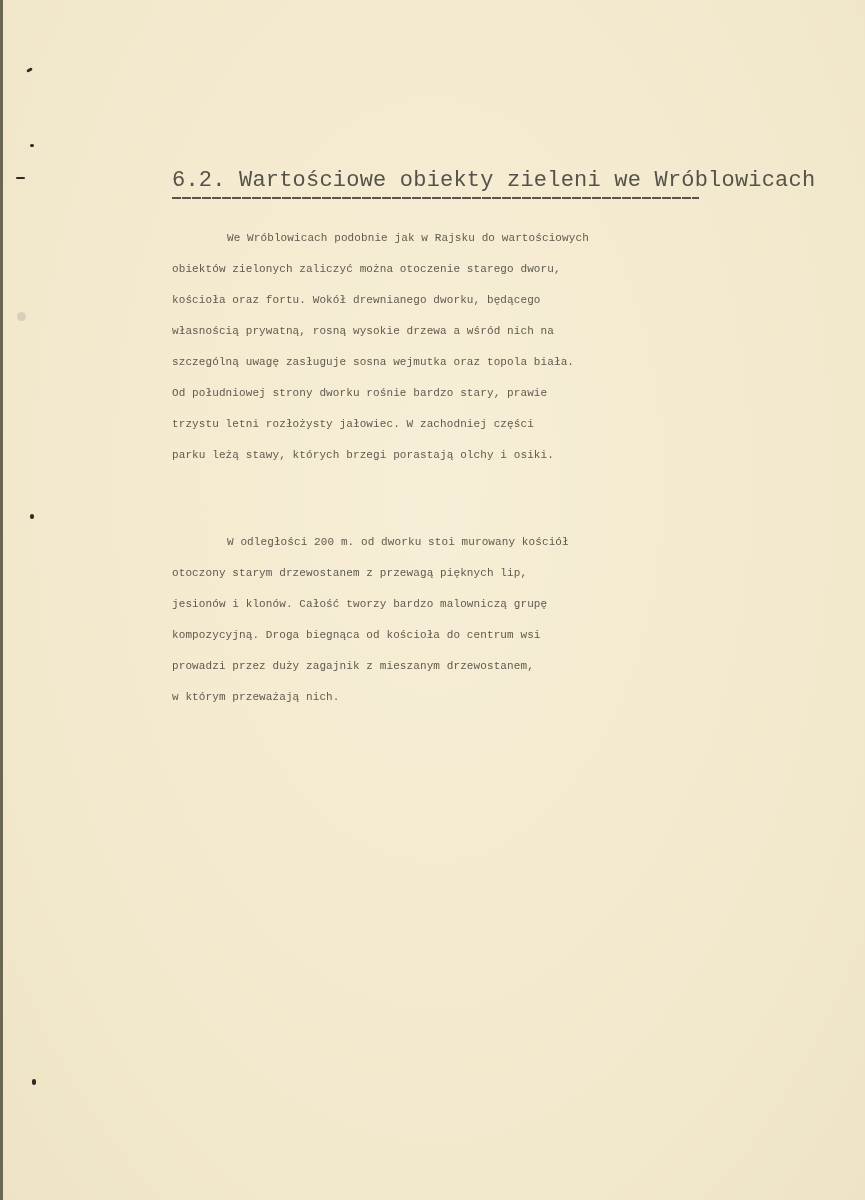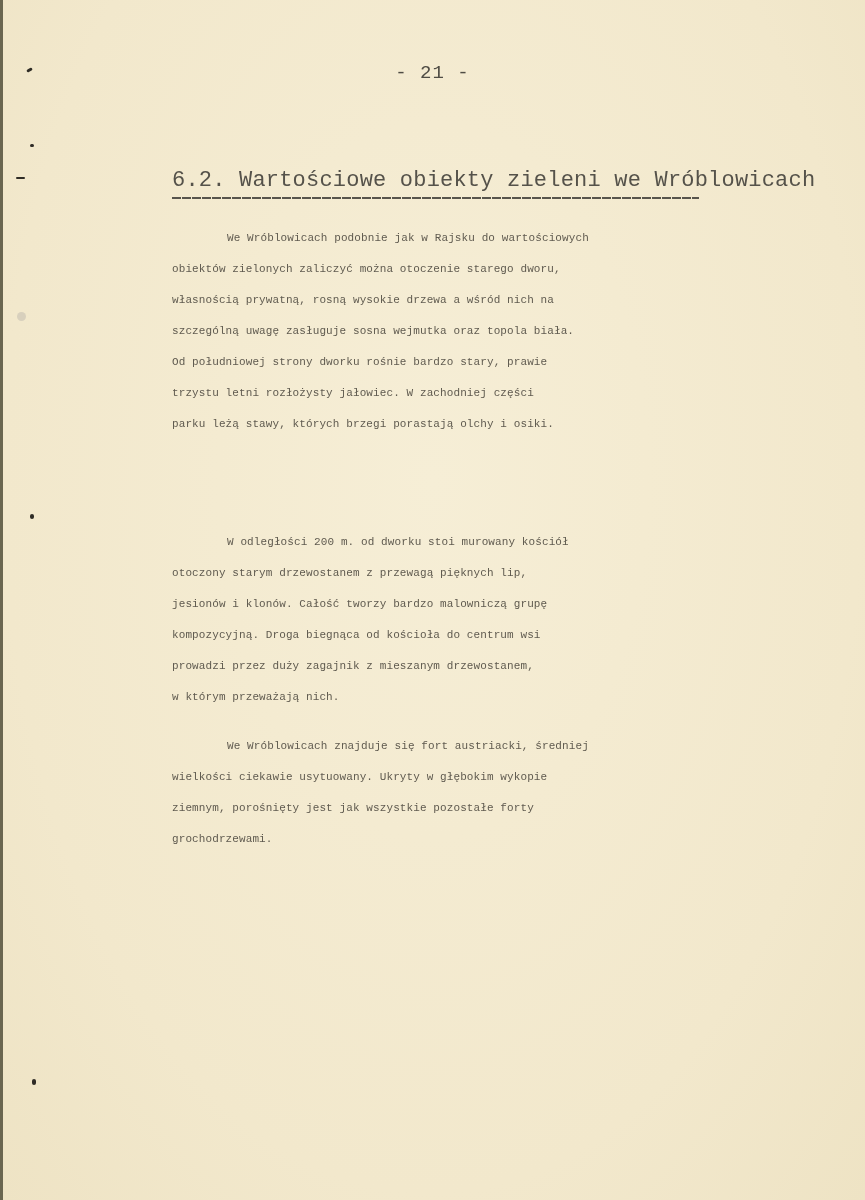--- a/index.html
+++ b/index.html
@@ -44,43 +44,37 @@
 <div class="page">
   <div class="left-edge"></div>
 
   <div class="mark" style="left:28px;top:67px;width:3px;height:6px;transform:rotate(60deg);"></div>
   <div class="mark" style="left:30px;top:144px;width:4px;height:3px;"></div>
   <div class="mark" style="left:16px;top:177px;width:9px;height:2px;"></div>
   <div class="dot" style="left:17px;top:312px;"></div>
   <div class="mark" style="left:30px;top:514px;width:4px;height:5px;"></div>
   <div class="mark" style="left:32px;top:1079px;width:4px;height:6px;"></div>
 
-  <div class="page-number">- 21 -</div>
 
   <div class="heading">6.2.  Wartościowe obiekty zieleni we Wróblowicach</div>
   <div class="heading-underline"></div>
 
   <div class="para" style="top:223px;">
     <span class="line indent">We Wróblowicach podobnie jak w Rajsku do wartościowych</span>
     <span class="line">obiektów zielonych zaliczyć można otoczenie starego dworu,</span>
+    <span class="line">kościoła oraz fortu.  Wokół drewnianego dworku, będącego</span>
     <span class="line">własnością prywatną, rosną wysokie drzewa a wśród nich na</span>
     <span class="line">szczególną uwagę zasługuje sosna wejmutka oraz topola biała.</span>
     <span class="line">Od południowej strony dworku rośnie bardzo stary, prawie</span>
     <span class="line">trzystu letni rozłożysty jałowiec.  W zachodniej części</span>
     <span class="line">parku leżą stawy, których brzegi porastają olchy i osiki.</span>
   </div>
 
   <div class="para" style="top:509px;margin-top:18px;">
     <span class="line indent">W odległości 200 m. od dworku stoi murowany kościół</span>
     <span class="line">otoczony starym drzewostanem z przewagą pięknych lip,</span>
     <span class="line">jesionów i klonów.  Całość tworzy bardzo malowniczą grupę</span>
     <span class="line">kompozycyjną.  Droga biegnąca od kościoła do centrum wsi</span>
     <span class="line">prowadzi przez duży zagajnik z mieszanym drzewostanem,</span>
     <span class="line">w którym przeważają nich.</span>
   </div>
 
-  <div class="para" style="top:731px;">
-    <span class="line indent">We Wróblowicach znajduje się fort austriacki, średniej</span>
-    <span class="line">wielkości ciekawie usytuowany.  Ukryty w głębokim wykopie</span>
-    <span class="line">ziemnym, porośnięty jest jak wszystkie pozostałe forty</span>
-    <span class="line">grochodrzewami.</span>
-  </div>
 </div>
 
 </body></html>

